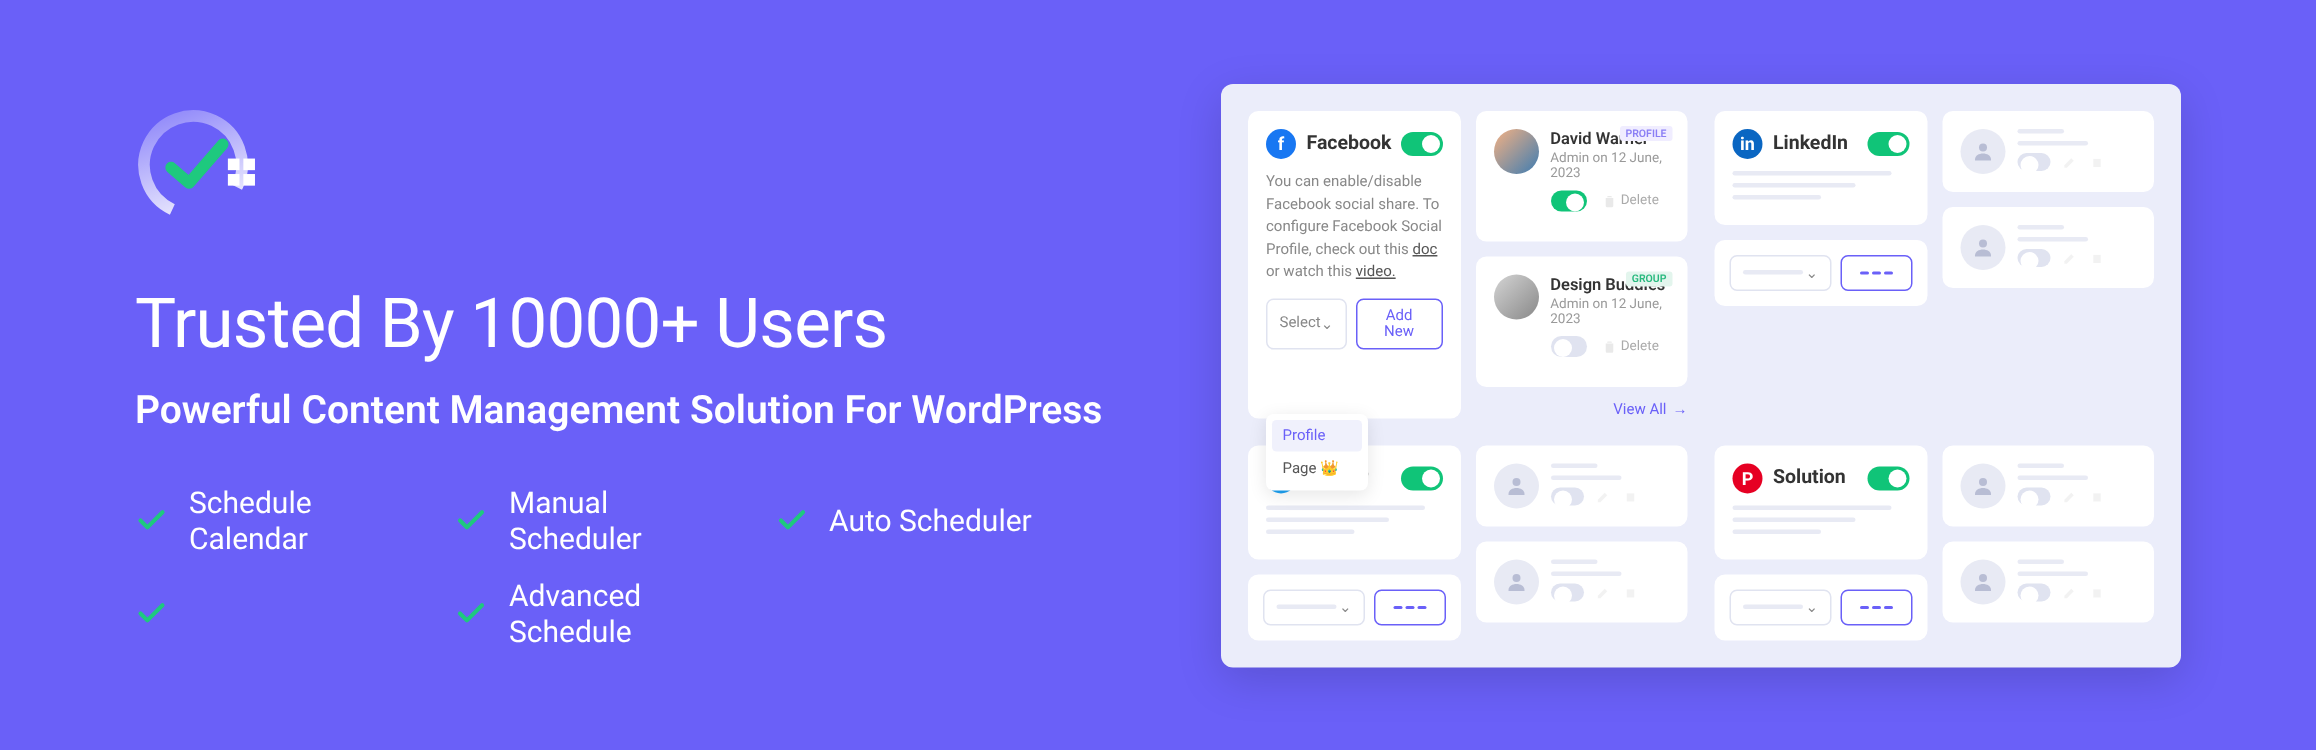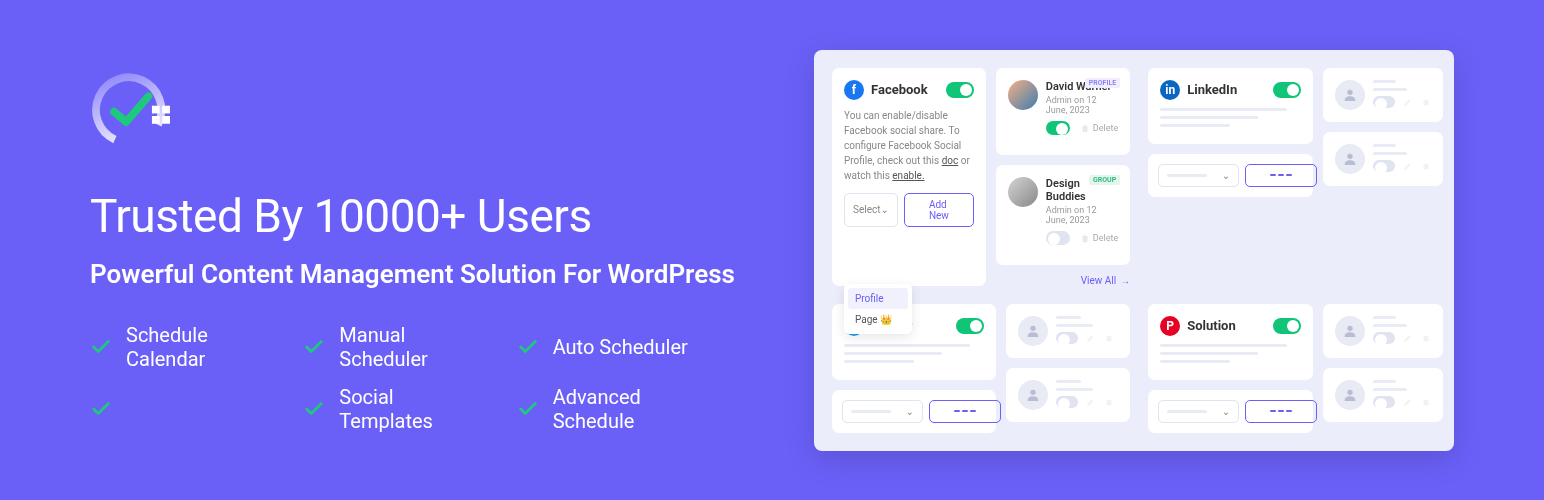--- a/index.html
+++ b/index.html
@@ -21,21 +21,21 @@
 .ico.fb{background:#1877F2}.ico.tw{background:#1DA1F2}.ico.li{background:#0A66C2}.ico.pi{background:#E60023}
 .tgl{width:28px;height:16px;border-radius:8px;position:relative}
 .tgl::after{content:"";position:absolute;width:12px;height:12px;border-radius:50%;background:#fff;top:2px}
 .tgl.on{background:#10C478}.tgl.on::after{right:2px}
 .tgl.off{background:#E0E3F0}.tgl.off::after{left:2px}
 .desc{color:#888;font-size:10px;line-height:1.5;margin-bottom:10px}
 .desc u{color:#555}
 .row-sel{display:flex;gap:6px}
 .sel{flex:1;border:1px solid #E0E3F0;border-radius:5px;padding:5px 8px;font-size:10px;color:#888;display:flex;justify-content:space-between;align-items:center}
 .sel.w{flex:0 0 56%}
-.btn-add{border:1px solid #6A60F8;border-radius:5px;padding:5px 24px;font-size:10px;color:#6A60F8;text-align:left;flex:1}
+.btn-add{border:1px solid #6A60F8;border-radius:5px;padding:5px 12px;font-size:10px;color:#6A60F8;text-align:center;flex:1}
 .dd{position:absolute;bottom:-48px;left:12px;width:68px;background:#fff;border-radius:5px;box-shadow:0 3px 12px rgba(0,0,0,.1);padding:4px;z-index:5;font-size:10px}
 .dd div{padding:5px 7px;border-radius:3px;color:#555}
 .dd div:first-child{background:#F0F1FC;color:#6A60F8}
 .prof{display:flex;gap:8px;margin-bottom:8px}
 .av{width:30px;height:30px;border-radius:50%;flex-shrink:0}
 .av.ph{background:#E8EAF4;display:flex;align-items:center;justify-content:center}
 .av.ph svg{width:16px;height:16px;fill:#B8BDD4}
 .pinfo{flex:1}
 .pname{font-size:11px;font-weight:600;color:#333;margin-bottom:2px}
 .psub{font-size:9px;color:#999}
@@ -100,43 +100,37 @@
       </div>
     <div class="feat">
         <svg viewBox="0 0 24 24" fill="none" stroke="#1EC97E" stroke-width="3" stroke-linecap="round" stroke-linejoin="round">
           <polyline points="20 6 9 17 4 12"></polyline>
         </svg>
       </div>
     <div class="feat">
         <svg viewBox="0 0 24 24" fill="none" stroke="#1EC97E" stroke-width="3" stroke-linecap="round" stroke-linejoin="round">
           <polyline points="20 6 9 17 4 12"></polyline>
         </svg>
-        <span>Social Templates</span>
-      </div>
-    <div class="feat">
-        <svg viewBox="0 0 24 24" fill="none" stroke="#1EC97E" stroke-width="3" stroke-linecap="round" stroke-linejoin="round">
-          <polyline points="20 6 9 17 4 12"></polyline>
-        </svg>
         <span>Advanced Schedule</span>
       </div>
   </div>
 </div>
 
 <div class="panel">
 
   <div class="quad">
     <div class="card" style="position:relative">
       <div class="card-hdr">
         <div class="card-hdr-l">
             <div class="ico fb">f</div>
             <span>Facebook</span>
           </div>
         <div class="tgl on"></div>
       </div>
-      <p class="desc"><span>You can enable/disable Facebook social share. To configure Facebook Social Profile, check out this </span><u>doc</u><span> or watch this </span><u>enable.</u></p>
+      <p class="desc"><span>You can enable/disable Facebook social share. To configure Facebook Social Profile, check out this </span><u>doc</u><span> or watch this </span><u>video.</u></p>
       <div class="row-sel">
         <div class="sel">
             <span>Select</span>
             <span>⌄</span>
           </div>
         <div class="btn-add">Add New</div>
       </div>
       <div class="dd">
         <div>Profile</div>
         <div>Page 👑</div>

